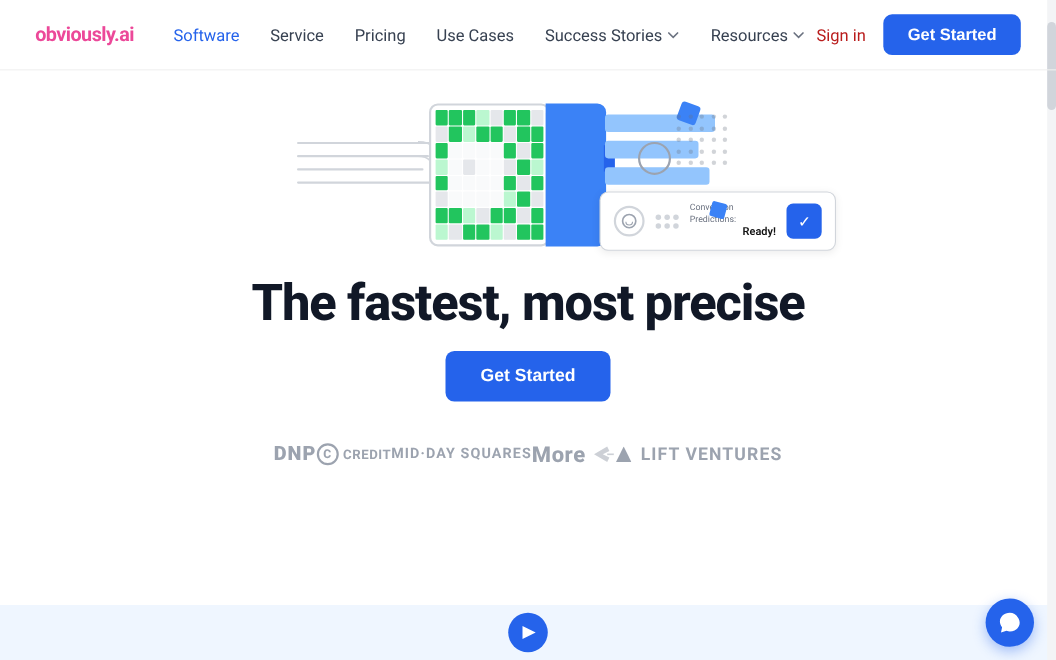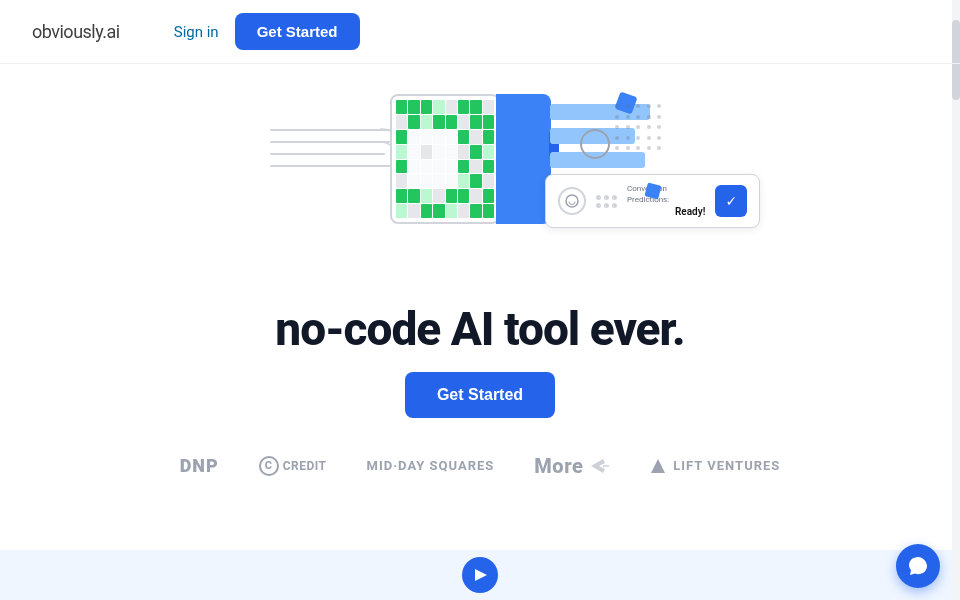--- a/index.html
+++ b/index.html
@@ -17,23 +17,23 @@
       display: flex;
       align-items: center;
       padding: 0 32px;
       height: 64px;
       border-bottom: 1px solid #f0f0f0;
       position: relative;
       z-index: 10;
     }
     .logo {
       font-size: 18px;
-      font-weight: 400;
-      color: #404040;
-      margin-right: 54px;
+      font-weight: 700;
+      color: #ec4899;
+      margin-right: 36px;
       letter-spacing: -0.5px;
     }
     .nav-links {
       display: flex;
       align-items: center;
       gap: 28px;
       flex: 1;
     }
     .nav-link {
       font-size: 15px;
@@ -46,21 +46,21 @@
     }
     .nav-link.active { color: #2563eb; }
     .nav-link svg { width: 12px; height: 12px; fill: #6b7280; }
     .nav-actions {
       display: flex;
       align-items: center;
       gap: 16px;
     }
     .sign-in {
       font-size: 15px;
-      color: #0369a1;
+      color: #b91c1c;
       cursor: pointer;
     }
     .get-started-btn {
       background: #2563eb;
       color: white;
       border: none;
       padding: 10px 22px;
       border-radius: 8px;
       font-size: 15px;
       font-weight: 600;
@@ -295,36 +295,35 @@
       font-size: 16px;
       font-weight: 500;
       cursor: pointer;
     }
 
     
     .logos-row {
       display: flex;
       align-items: center;
       justify-content: center;
-      gap: 40px;
     }
     .logo-item {
       font-size: 15px;
       font-weight: 700;
       color: #9ca3af;
       letter-spacing: 0.5px;
       display: flex;
       align-items: center;
       gap: 4px;
     }
     .logo-item.dnp { font-size: 18px; font-weight: 900; letter-spacing: 1px; }
     .logo-item.credit { font-size: 12px; }
     .logo-item.midday { font-size: 13px; letter-spacing: 1px; text-transform: uppercase; }
     .logo-item.sound { font-size: 20px; font-weight: 800; }
-    .logo-item.lift { font-size: 13px; letter-spacing: 1px; text-transform: uppercase; }
+    .logo-item.lift { font-size: 16px; letter-spacing: 1px; text-transform: uppercase; }
     .credit-c {
       width: 20px;
       height: 20px;
       border-radius: 50%;
       border: 2px solid #9ca3af;
       display: flex;
       align-items: center;
       justify-content: center;
       font-size: 11px;
       font-weight: 800;
@@ -395,20 +394,38 @@
       cursor: pointer;
       box-shadow: 0 4px 12px rgba(37,99,235,0.4);
     }
   </style>
 </head>
 <body>
 
 <nav>
   <div class="logo">
     obviously.ai
+  </div>
+  <div class="nav-links">
+    <a class="nav-link active">Software</a>
+    <a class="nav-link">Service</a>
+    <a class="nav-link">Pricing</a>
+    <a class="nav-link">Use Cases</a>
+    <a class="nav-link">
+      <span>Success Stories</span>
+      <svg viewBox="0 0 12 12">
+          <path d="M2 4l4 4 4-4" stroke="#6b7280" stroke-width="1.5" fill="none" stroke-linecap="round"></path>
+        </svg>
+    </a>
+    <a class="nav-link">
+      <span>Resources</span>
+      <svg viewBox="0 0 12 12">
+          <path d="M2 4l4 4 4-4" stroke="#6b7280" stroke-width="1.5" fill="none" stroke-linecap="round"></path>
+        </svg>
+    </a>
   </div>
   <div class="nav-actions">
     <span class="sign-in">Sign in</span>
     <button class="get-started-btn">Get Started</button>
   </div>
 </nav>
 
 <section class="hero">
 
   <div class="illustration">
@@ -564,22 +581,21 @@
       <div class="deco-grid-dot"></div>
         <div class="deco-grid-dot"></div>
         <div class="deco-grid-dot"></div>
         <div class="deco-grid-dot"></div>
         <div class="deco-grid-dot"></div>
     </div>
 
   </div>
 
   <h1 class="hero-heading">
-    <br>
-    <span>no-code AI tool ever.</span>
+    <span>The fastest, most precise</span><br>
   </h1>
 
 
   <div class="cta-row">
     <button class="btn-primary">Get Started</button>
   </div>
 
   <div class="logos-row">
     <span class="logo-item dnp">DNP</span>
     <span class="logo-item credit">

